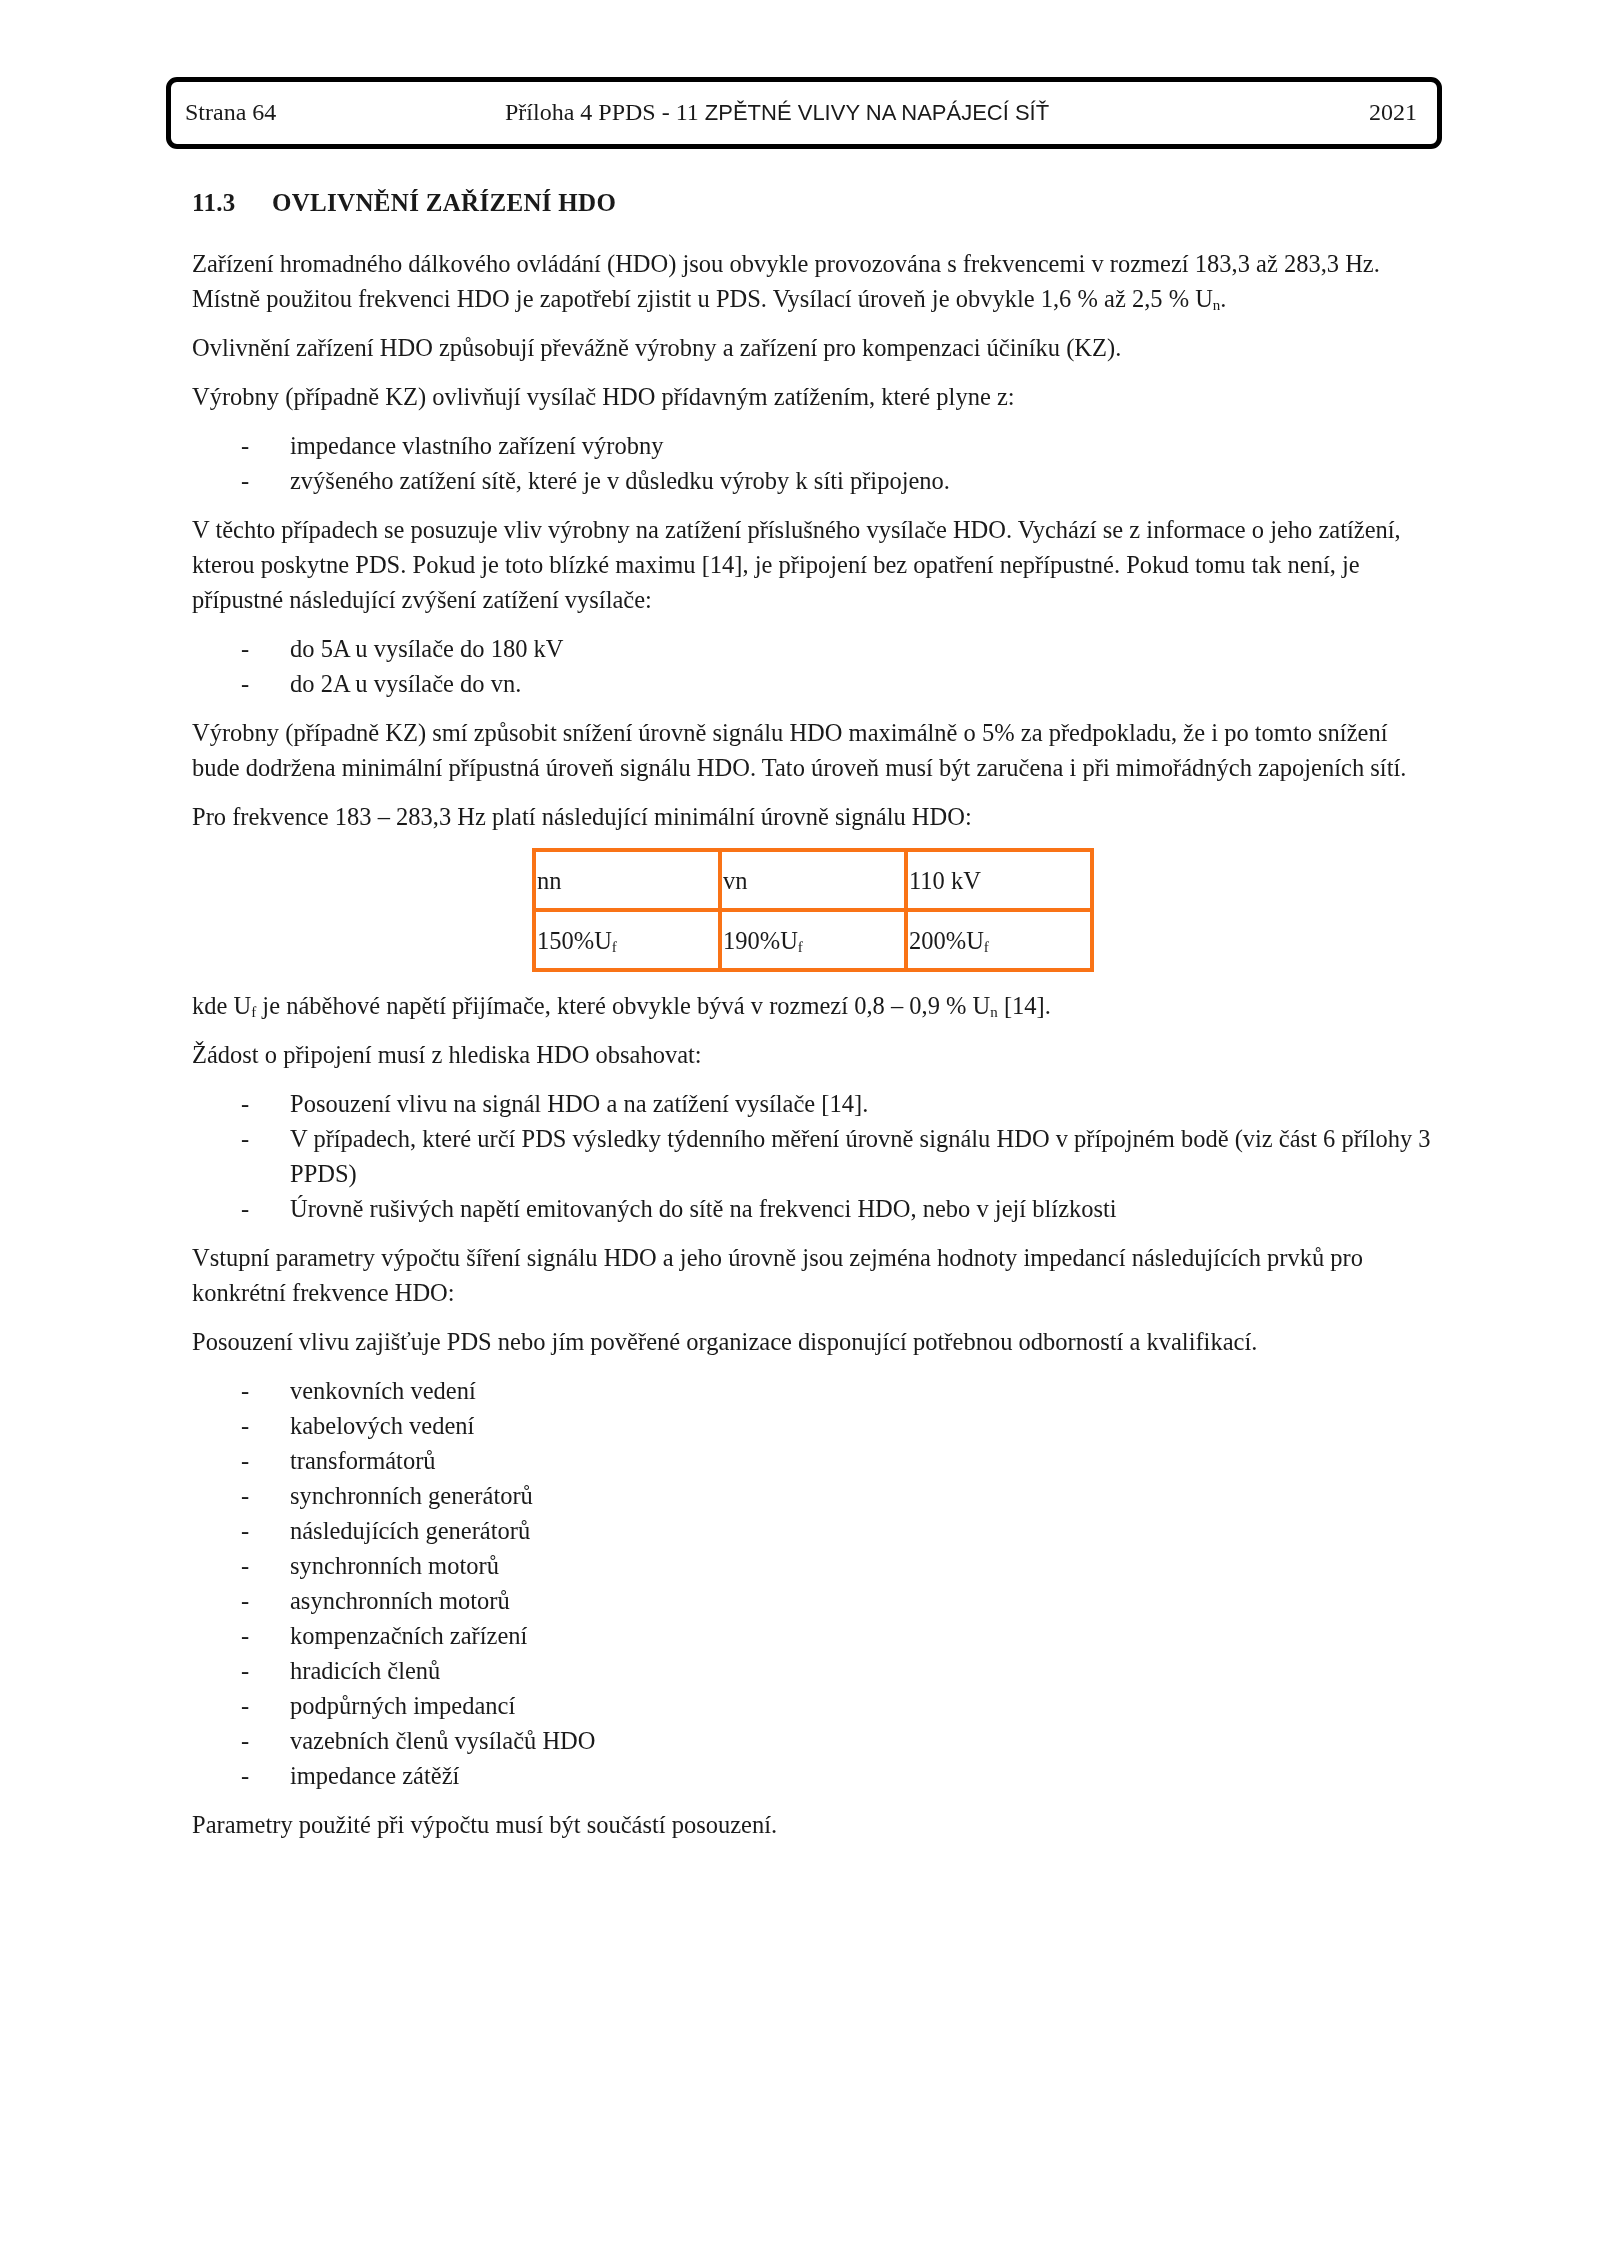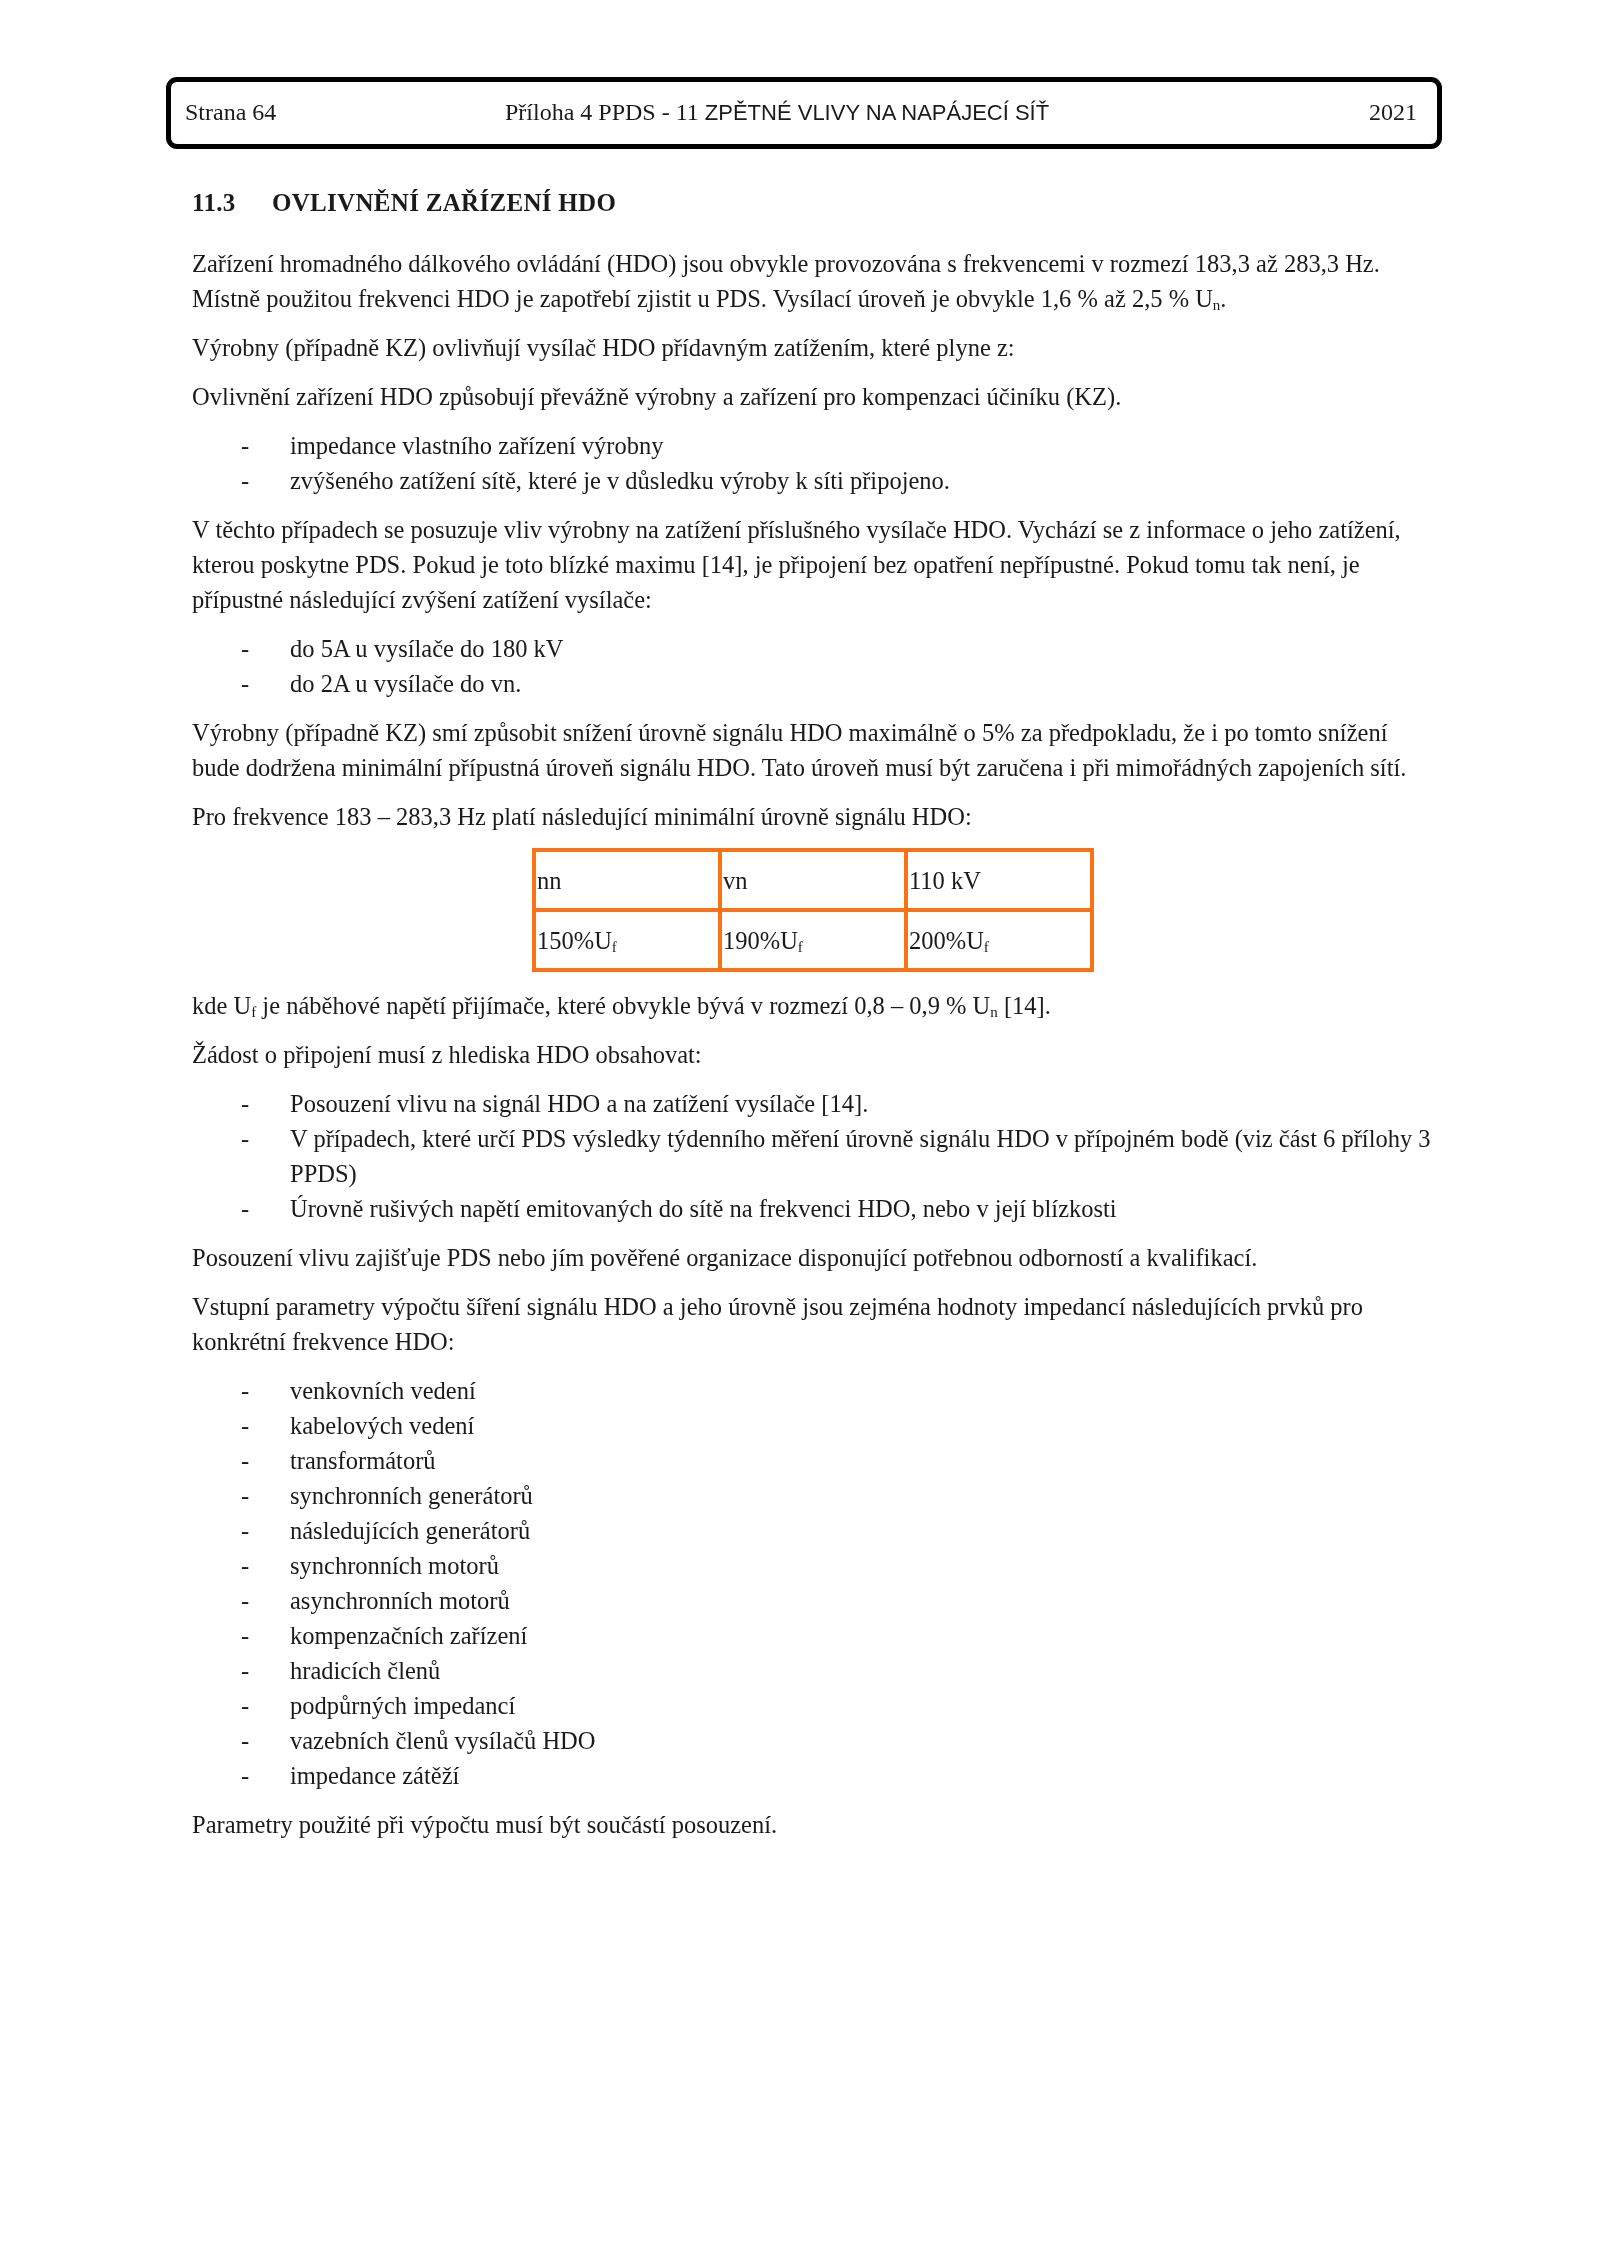--- a/index.html
+++ b/index.html
@@ -40,22 +40,22 @@
   <span class="left">Strana 64</span>
   <span class="center"><span>Příloha 4 PPDS - 11 </span><span class="sans">ZPĚTNÉ VLIVY NA NAPÁJECÍ SÍŤ</span></span>
   <span class="right">2021</span>
 </div>
 
 <div class="content">
   <h2><span class="num">11.3</span><span>OVLIVNĚNÍ ZAŘÍZENÍ HDO</span></h2>
 
   <p><span>Zařízení hromadného dálkového ovládání (HDO) jsou obvykle provozována s frekvencemi v rozmezí 183,3 až 283,3 Hz. Místně použitou frekvenci HDO je zapotřebí zjistit u PDS. Vysílací úroveň je obvykle 1,6 % až 2,5 % U</span><sub>n</sub><span>.</span></p>
 
+  <p>Ovlivnění zařízení HDO způsobují převážně výrobny a zařízení pro kompenzaci účiníku (KZ).</p>
   <p>Výrobny (případně KZ) ovlivňují vysílač HDO přídavným zatížením, které plyne z:</p>
-  <p>Ovlivnění zařízení HDO způsobují převážně výrobny a zařízení pro kompenzaci účiníku (KZ).</p>
 
   <ul class="dash">
     <li><span class="bullet">-</span><span>impedance vlastního zařízení výrobny</span></li>
     <li><span class="bullet">-</span><span>zvýšeného zatížení sítě, které je v důsledku výroby k síti připojeno.</span></li>
   </ul>
 
   <p>V těchto případech se posuzuje vliv výrobny na zatížení příslušného vysílače HDO. Vychází se z informace o jeho zatížení, kterou poskytne PDS. Pokud je toto blízké maximu [14], je připojení bez opatření nepřípustné. Pokud tomu tak není, je přípustné následující zvýšení zatížení vysílače:</p>
 
   <ul class="dash">
     <li><span class="bullet">-</span><span>do 5A u vysílače do 180 kV</span></li>
@@ -83,22 +83,22 @@
   <p><span>kde U</span><sub>f</sub><span> je náběhové napětí přijímače, které obvykle bývá v rozmezí 0,8 – 0,9 % U</span><sub>n</sub><span> [14].</span></p>
 
   <p>Žádost o připojení musí z hlediska HDO obsahovat:</p>
 
   <ul class="dash">
     <li><span class="bullet">-</span><span>Posouzení vlivu na signál HDO a na zatížení vysílače [14].</span></li>
     <li><span class="bullet">-</span><span>V případech, které určí PDS výsledky týdenního měření úrovně signálu HDO v přípojném bodě (viz část 6 přílohy 3 PPDS)</span></li>
     <li><span class="bullet">-</span><span>Úrovně rušivých napětí emitovaných do sítě na frekvenci HDO, nebo v její blízkosti</span></li>
   </ul>
 
+  <p>Vstupní parametry výpočtu šíření signálu HDO a jeho úrovně jsou zejména hodnoty impedancí následujících prvků pro konkrétní frekvence HDO:</p>
   <p>Posouzení vlivu zajišťuje PDS nebo jím pověřené organizace disponující potřebnou odborností a kvalifikací.</p>
-  <p>Vstupní parametry výpočtu šíření signálu HDO a jeho úrovně jsou zejména hodnoty impedancí následujících prvků pro konkrétní frekvence HDO:</p>
 
   <ul class="dash">
     <li><span class="bullet">-</span><span>venkovních vedení</span></li>
     <li><span class="bullet">-</span><span>kabelových vedení</span></li>
     <li><span class="bullet">-</span><span>transformátorů</span></li>
     <li><span class="bullet">-</span><span>synchronních generátorů</span></li>
     <li><span class="bullet">-</span><span>následujících generátorů</span></li>
     <li><span class="bullet">-</span><span>synchronních motorů</span></li>
     <li><span class="bullet">-</span><span>asynchronních motorů</span></li>
     <li><span class="bullet">-</span><span>kompenzačních zařízení</span></li>

